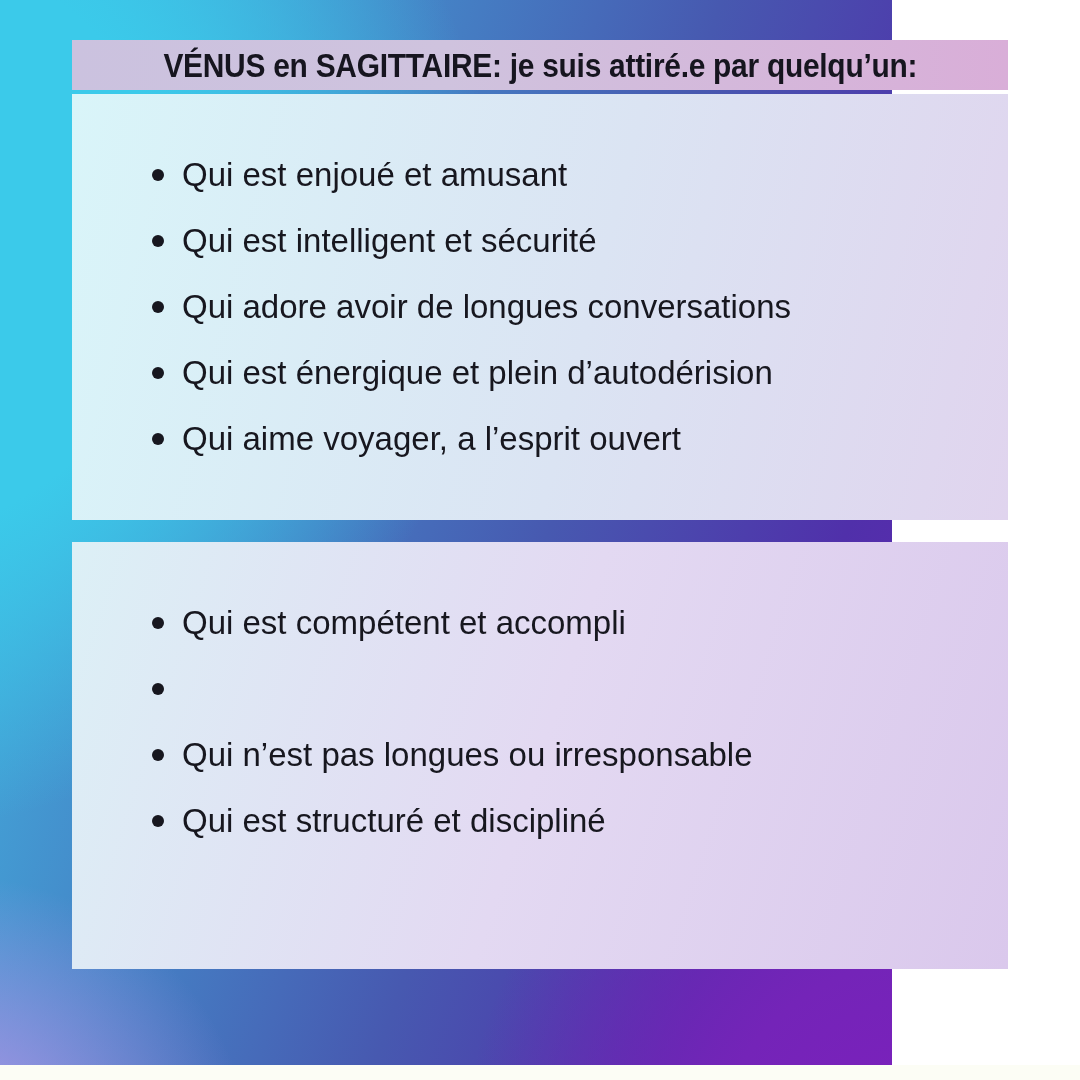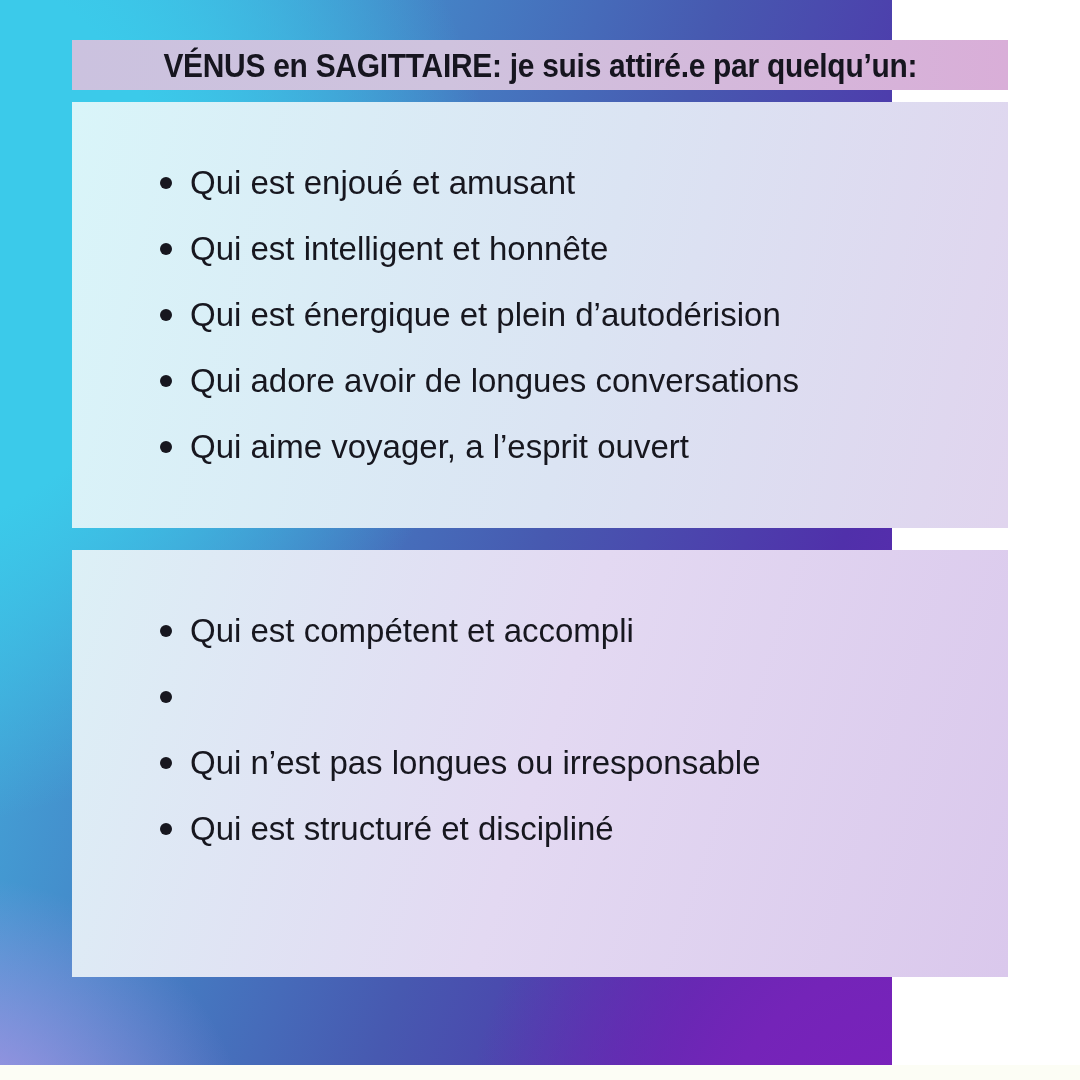--- a/index.html
+++ b/index.html
@@ -52,21 +52,21 @@
     height: 426px;
     background: linear-gradient(104deg, #d9f5f9 0%, #dbe4f3 55%, #e0d4ee 100%);
   }
   .b2 {
     height: 427px;
     background: linear-gradient(108deg, #dcf0f6 0%, #e3d9f2 50%, #dac8ec 100%);
     text-align: right;
   }
   ul.traits {
     list-style: none;
-    margin: 12px;
+    margin: 4px;
     padding: 48px 30px 0 0;
   }
   ul.traits li {
     display: flex;
     align-items: center;
     height: 66px;
   }
   .bullet {
     flex: 0 0 auto;
     width: 12px;
@@ -100,29 +100,29 @@
       <span class="title-text">VÉNUS en SAGITTAIRE: je suis attiré.e par quelqu’un:</span>
     </header>
     <div class="card-body b1">
       <ul class="traits">
         <li>
           <span class="bullet"></span>
           <span class="item-text">Qui est enjoué et amusant</span>
         </li>
         <li>
           <span class="bullet"></span>
-          <span class="item-text">Qui est intelligent et honnête</span>
+          <span class="item-text">Qui est intelligent et sécurité</span>
+        </li>
+        <li>
+          <span class="bullet"></span>
+          <span class="item-text">Qui adore avoir de longues conversations</span>
         </li>
         <li>
           <span class="bullet"></span>
           <span class="item-text">Qui est énergique et plein d’autodérision</span>
-        </li>
-        <li>
-          <span class="bullet"></span>
-          <span class="item-text">Qui adore avoir de longues conversations</span>
         </li>
         <li>
           <span class="bullet"></span>
           <span class="item-text">Qui aime voyager, a l’esprit ouvert</span>
         </li>
       </ul>
     </div>
   </section>
 
   <section class="card card2">

